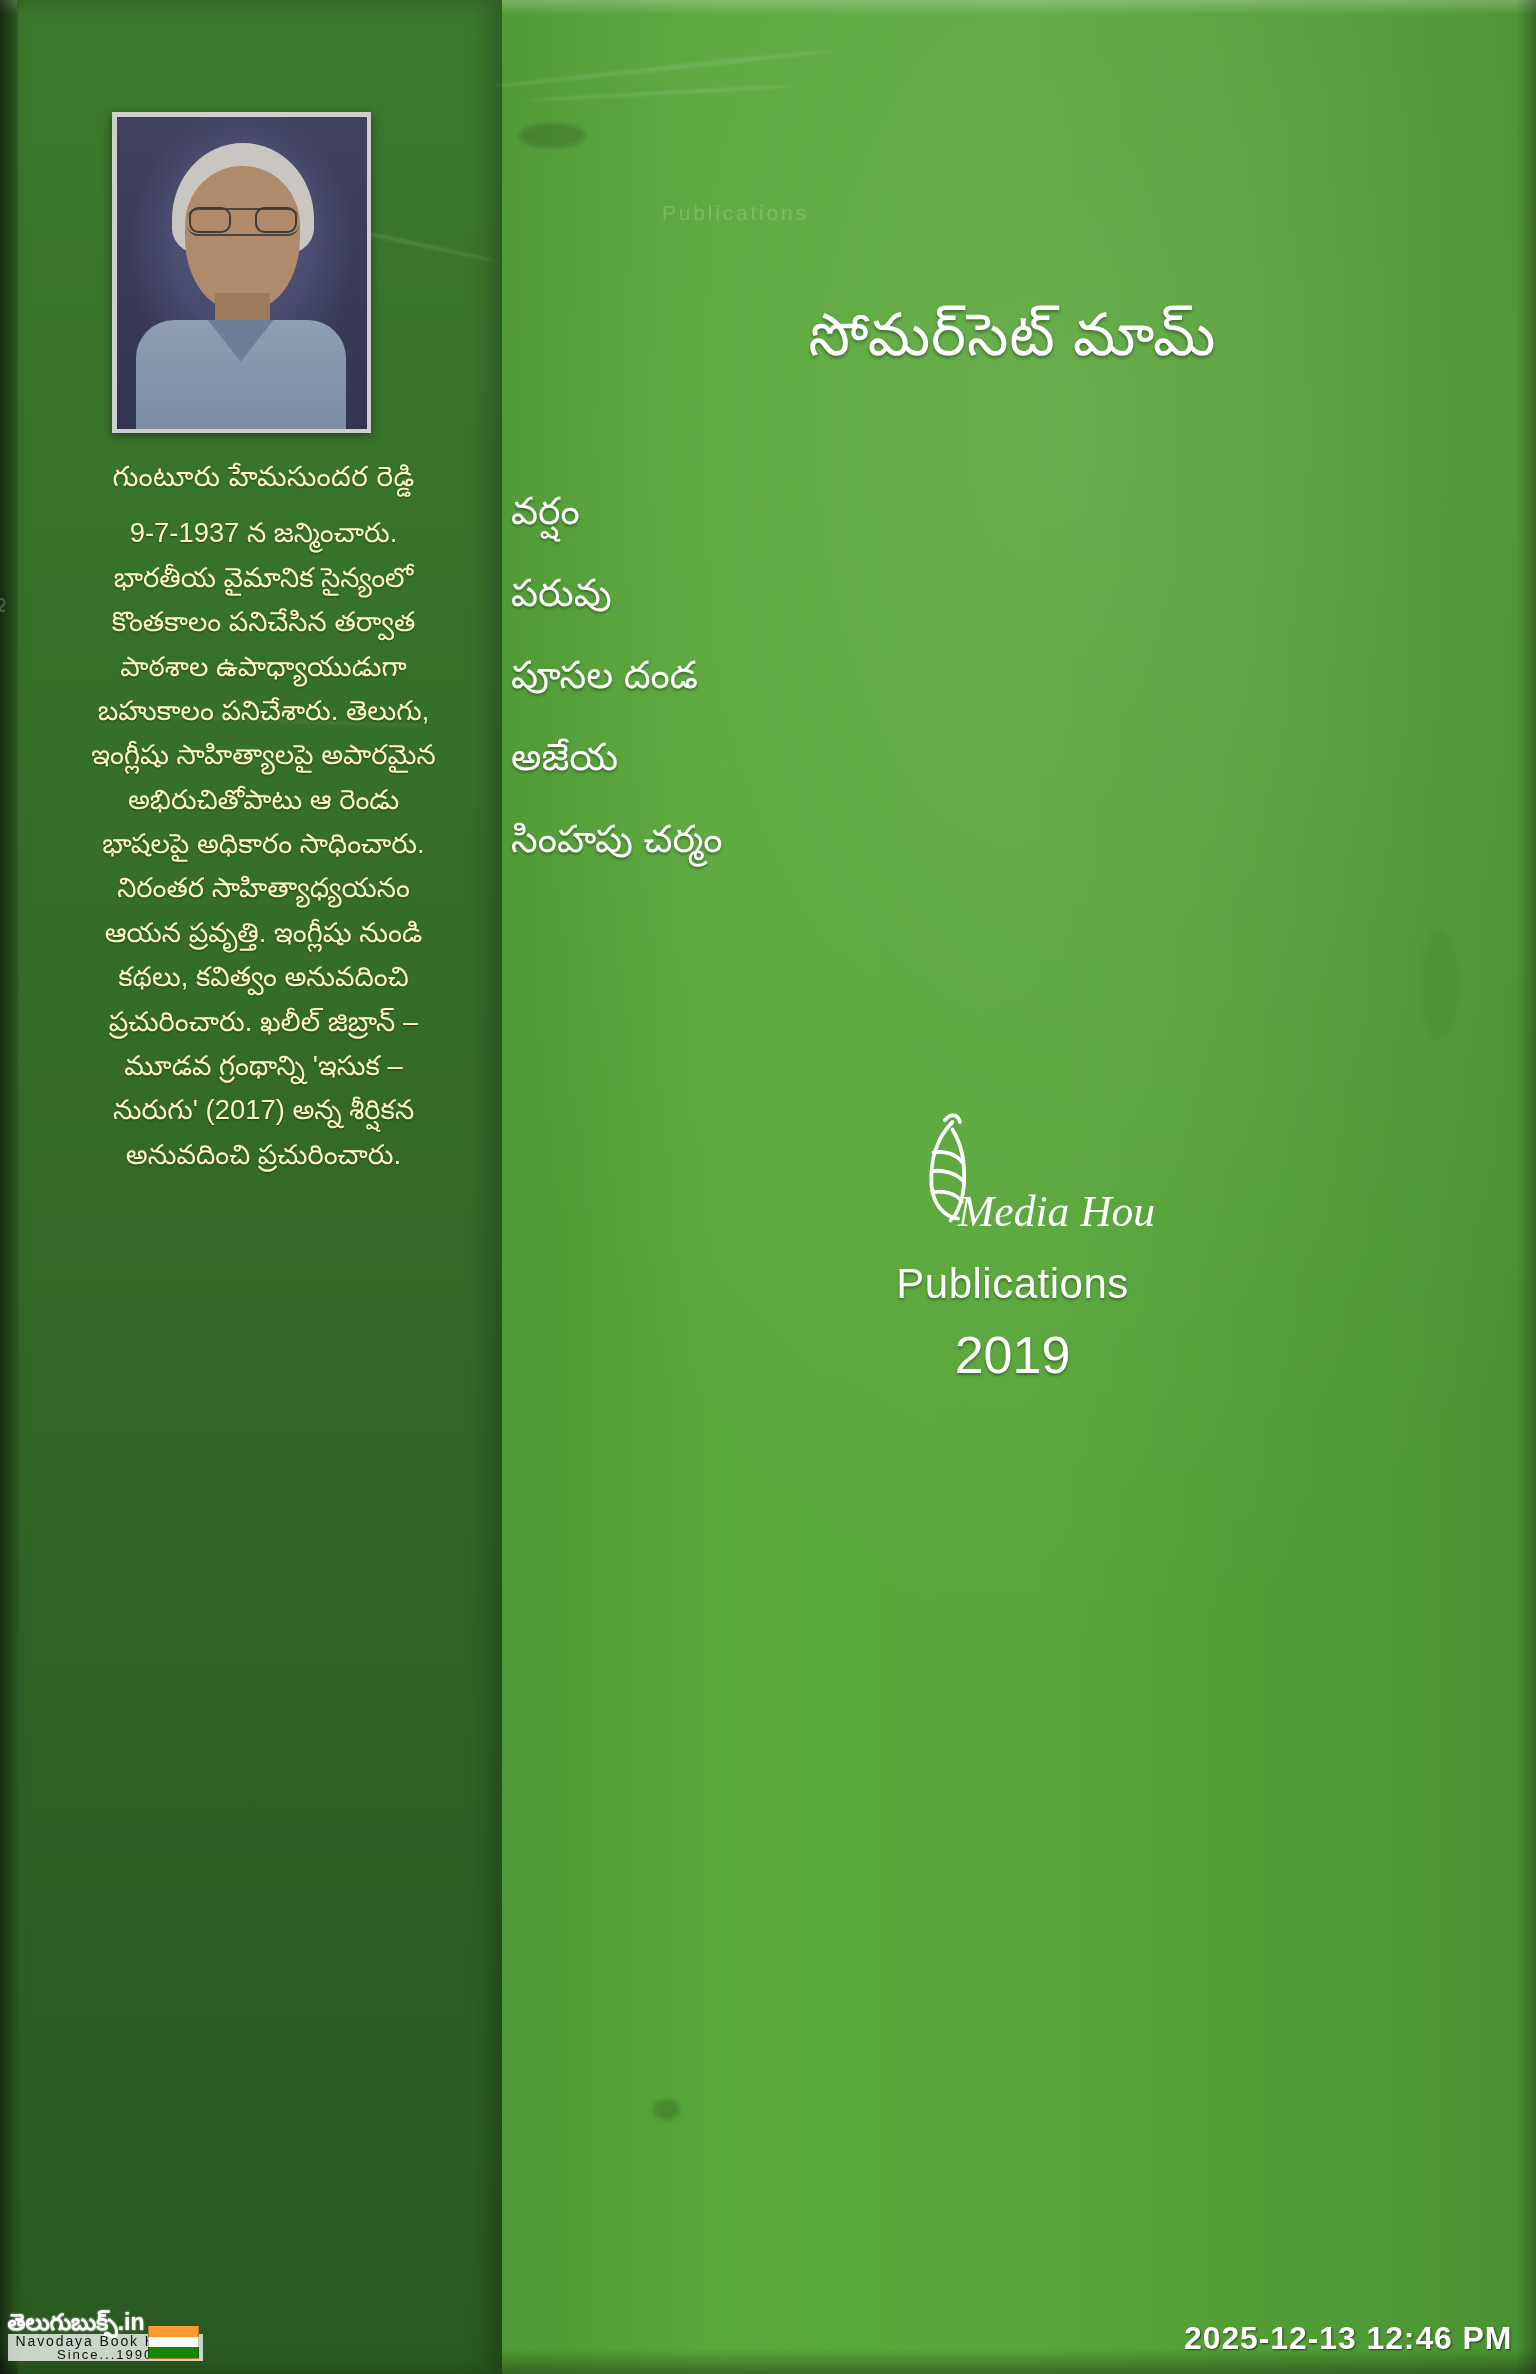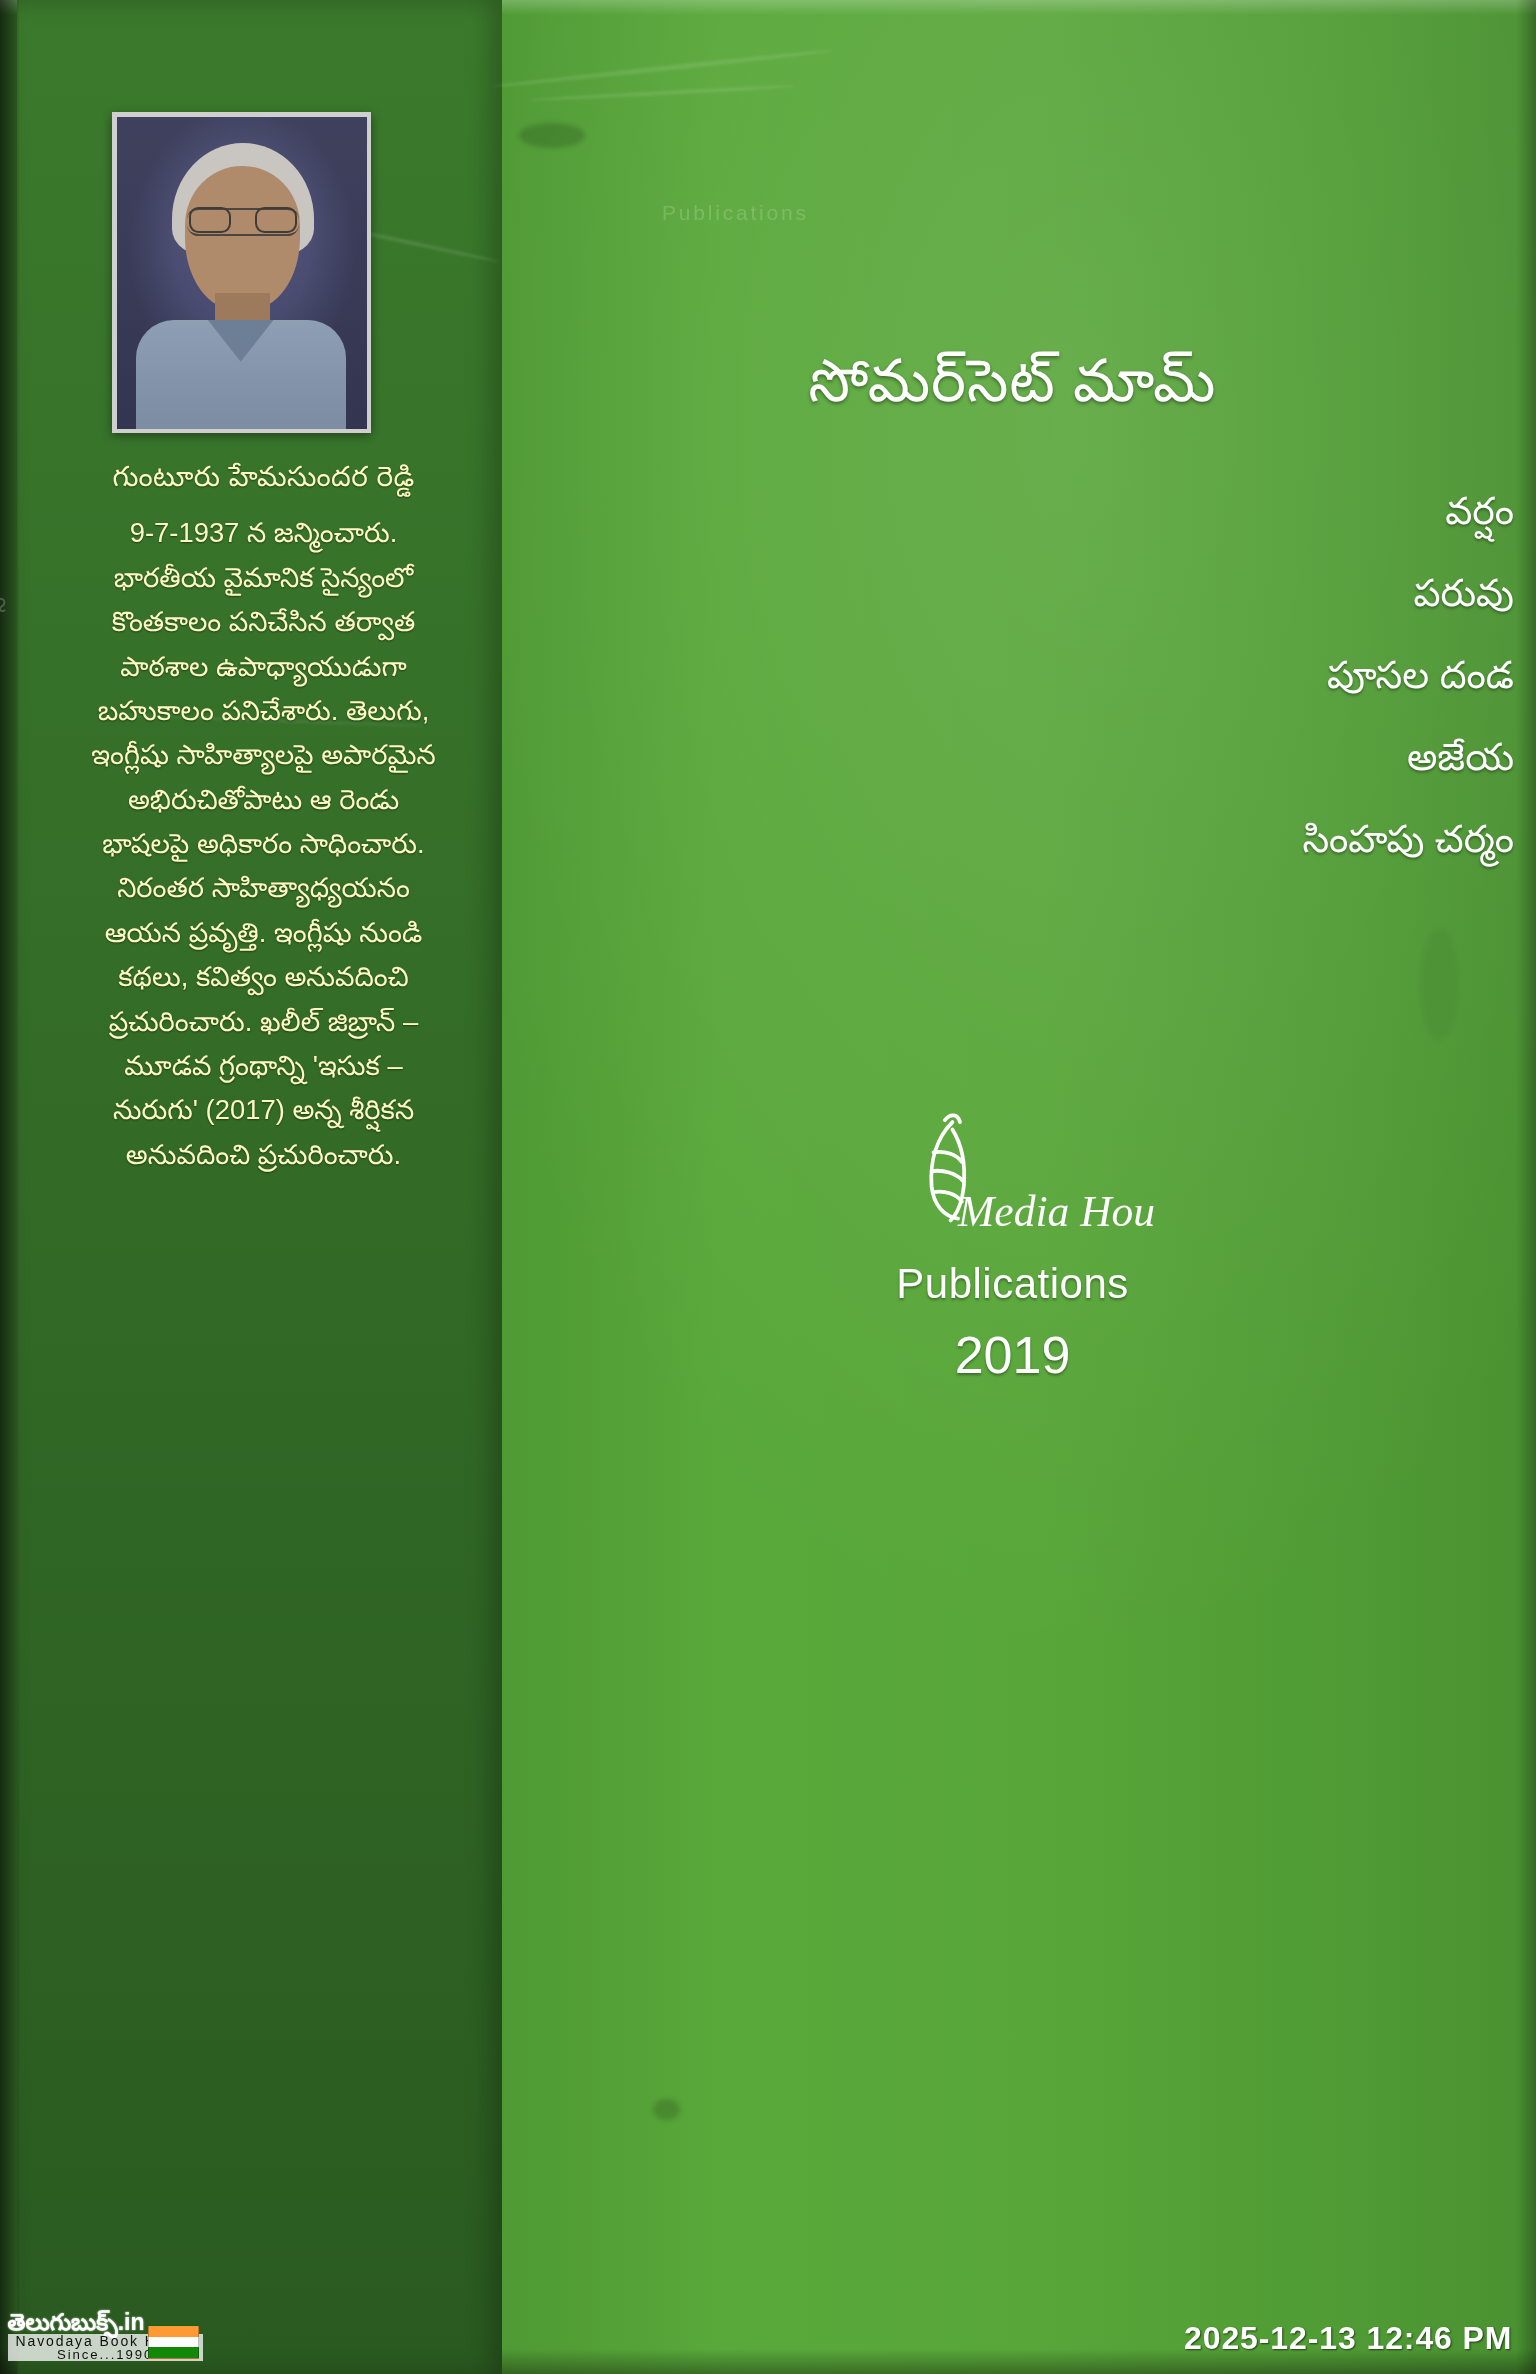--- a/index.html
+++ b/index.html
@@ -168,27 +168,26 @@
   
   .book-title {
     position: absolute;
     left: 511px; top: 301px;
     width: 1003px;
     text-align: center;
     color: #ffffff;
     font-size: 59px;
     letter-spacing: 0.9px;
     text-shadow: 0 1.9px 3.8px rgba(0,0,0,0.40);
-    margin-top: 46px;
   }
   .contents {
     position: absolute;
     left: 511px; top: 492px;
     width: 1003px;
-    text-align: right;
+    text-align: left;
     color: #ffffff;
     font-size: 38px;
     line-height: 1.0;
     text-shadow: 0 1.9px 2.8px rgba(0,0,0,0.35);
   }
   .contents .item {
     display: block;
     margin: 0 0 44px 0;
   }
 

